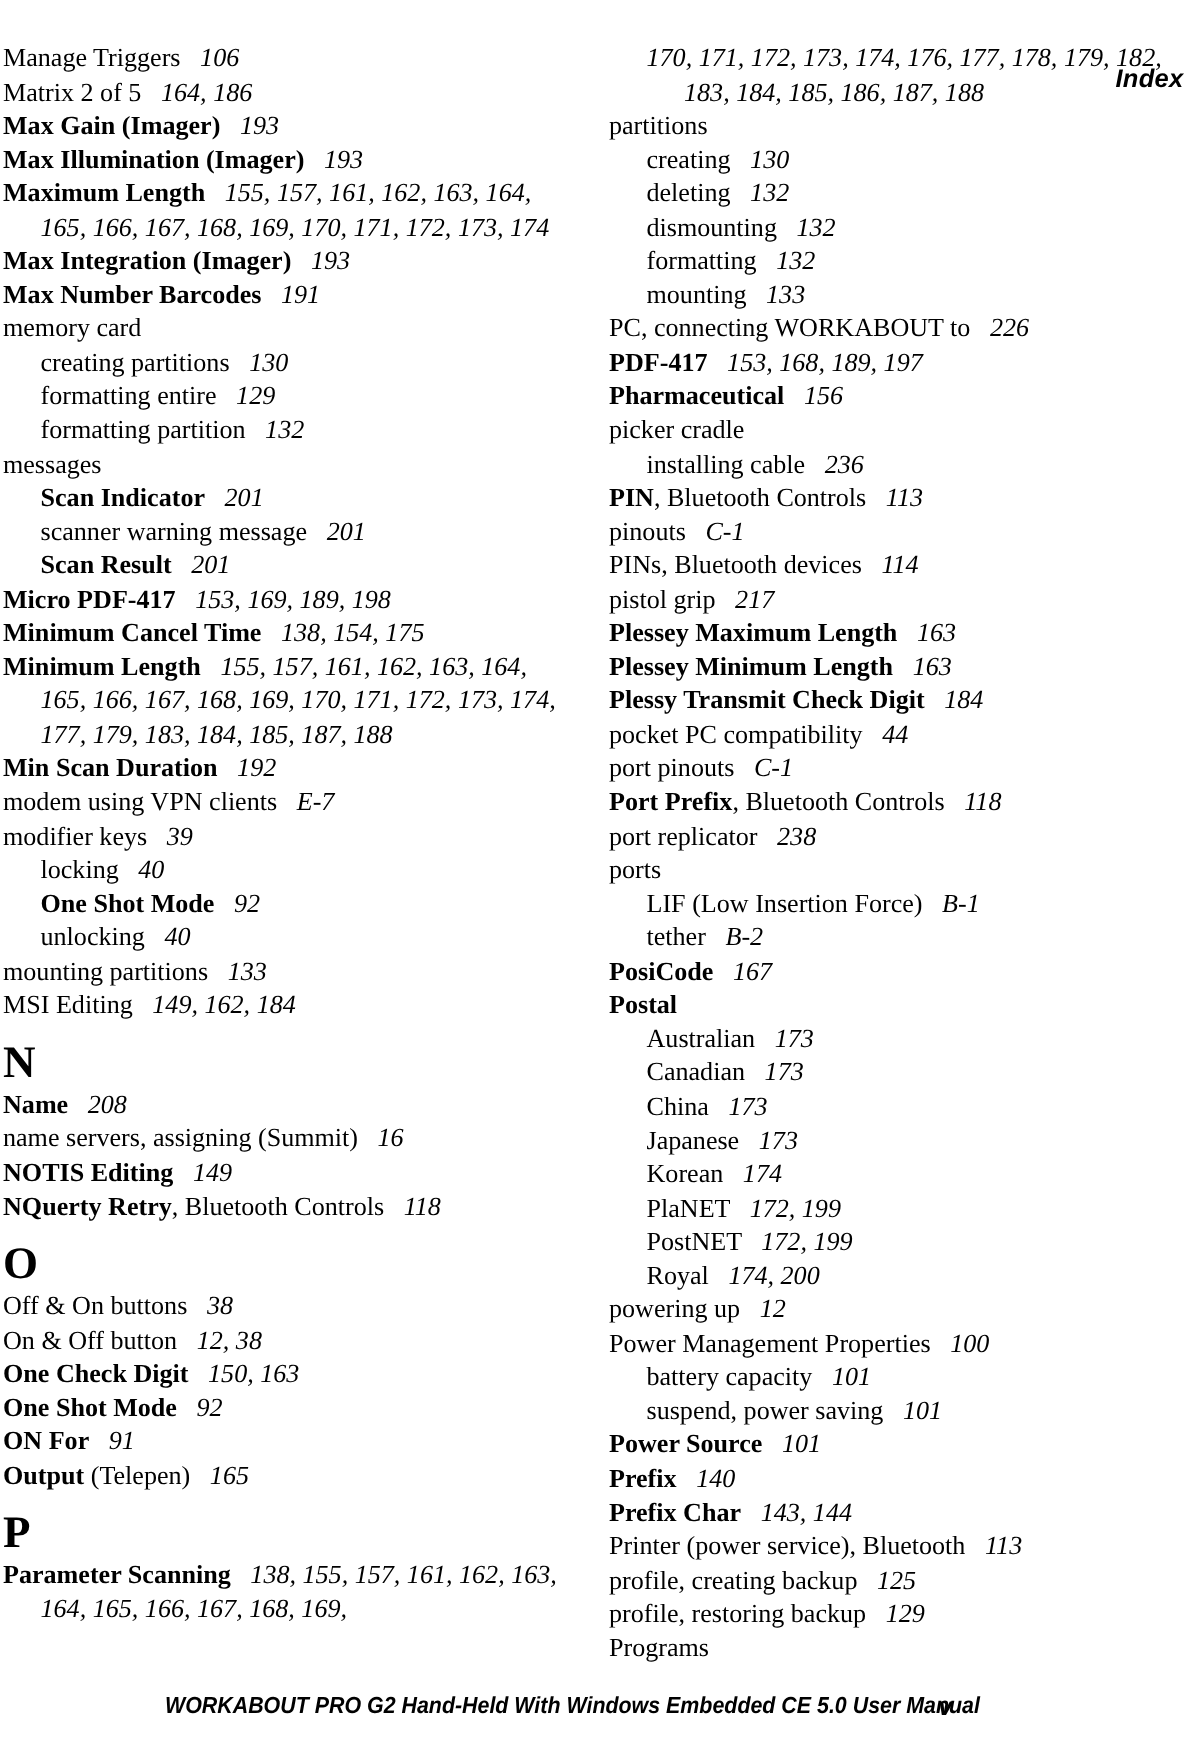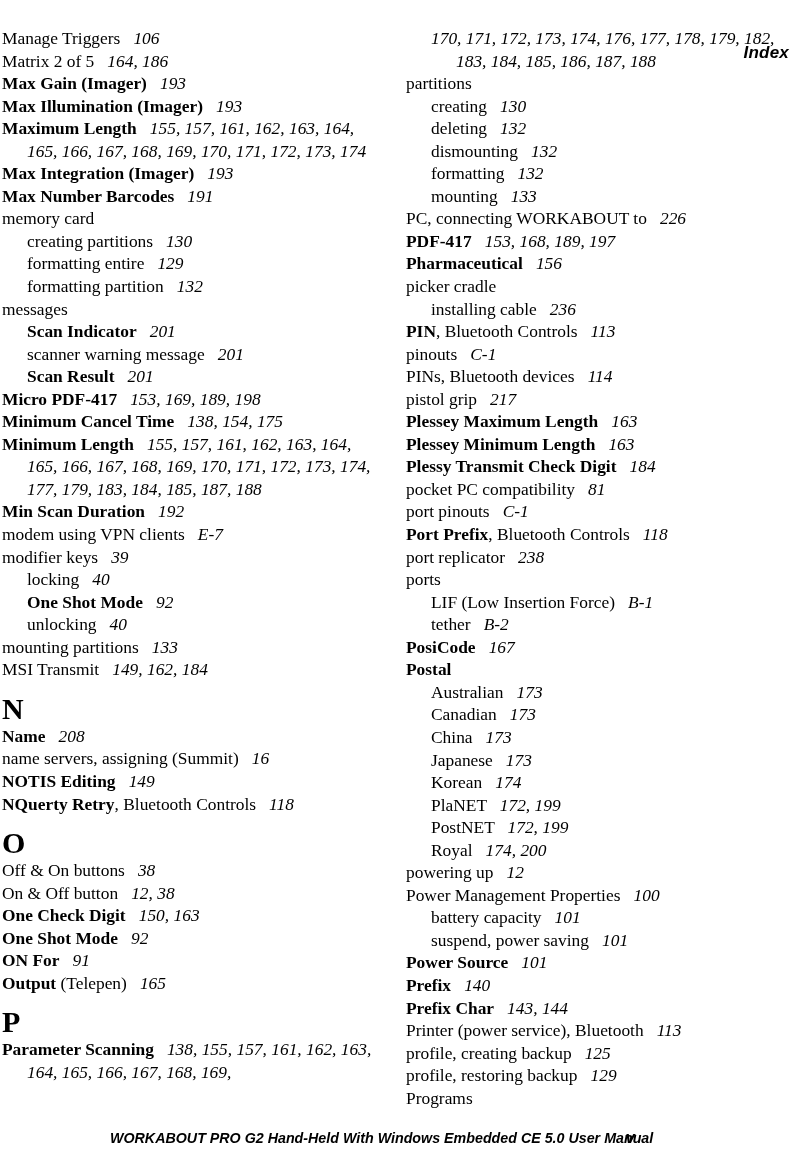--- a/index.html
+++ b/index.html
@@ -134,21 +134,21 @@
       <div class="entry lvl0"><span class="term b">Micro PDF-417</span><span class="gap">   </span><span class="pages">153, 169, 189, 198</span></div>
       <div class="entry lvl0"><span class="term b">Minimum Cancel Time</span><span class="gap">   </span><span class="pages">138, 154, 175</span></div>
       <div class="entry lvl0"><span class="term b">Minimum Length</span><span class="gap">   </span><span class="pages">155, 157, 161, 162, 163, 164, 165, 166, 167, 168, 169, 170, 171, 172, 173, 174, 177, 179, 183, 184, 185, 187, 188</span></div>
       <div class="entry lvl0"><span class="term b">Min Scan Duration</span><span class="gap">   </span><span class="pages">192</span></div>
       <div class="entry lvl0"><span class="term">modem using VPN clients</span><span class="gap">   </span><span class="pages">E-7</span></div>
       <div class="entry lvl0"><span class="term">modifier keys</span><span class="gap">   </span><span class="pages">39</span></div>
       <div class="entry lvl1"><span class="term">locking</span><span class="gap">   </span><span class="pages">40</span></div>
       <div class="entry lvl1"><span class="term b">One Shot Mode</span><span class="gap">   </span><span class="pages">92</span></div>
       <div class="entry lvl1"><span class="term">unlocking</span><span class="gap">   </span><span class="pages">40</span></div>
       <div class="entry lvl0"><span class="term">mounting partitions</span><span class="gap">   </span><span class="pages">133</span></div>
-      <div class="entry lvl0"><span class="term">MSI Transmit</span><span class="gap">   </span><span class="pages">149, 162, 184</span></div>
+      <div class="entry lvl0"><span class="term">MSI Editing</span><span class="gap">   </span><span class="pages">149, 162, 184</span></div>
       <div class="letter-head sp-before">N</div>
       <div class="entry lvl0"><span class="term b">Name</span><span class="gap">   </span><span class="pages">208</span></div>
       <div class="entry lvl0"><span class="term">name servers, assigning (Summit)</span><span class="gap">   </span><span class="pages">16</span></div>
       <div class="entry lvl0"><span class="term b">NOTIS Editing</span><span class="gap">   </span><span class="pages">149</span></div>
       <div class="entry lvl0"><span class="term b">NQuerty Retry</span><span class="term">, Bluetooth Controls</span><span class="gap">   </span><span class="pages">118</span></div>
       <div class="letter-head sp-before">O</div>
       <div class="entry lvl0"><span class="term">Off &amp; On buttons</span><span class="gap">   </span><span class="pages">38</span></div>
       <div class="entry lvl0"><span class="term">On &amp; Off button</span><span class="gap">   </span><span class="pages">12, 38</span></div>
       <div class="entry lvl0"><span class="term b">One Check Digit</span><span class="gap">   </span><span class="pages">150, 163</span></div>
       <div class="entry lvl0"><span class="term b">One Shot Mode</span><span class="gap">   </span><span class="pages">92</span></div>
@@ -170,21 +170,21 @@
       <div class="entry lvl0"><span class="term b">Pharmaceutical</span><span class="gap">   </span><span class="pages">156</span></div>
       <div class="entry lvl0"><span class="term">picker cradle</span></div>
       <div class="entry lvl1"><span class="term">installing cable</span><span class="gap">   </span><span class="pages">236</span></div>
       <div class="entry lvl0"><span class="term b">PIN</span><span class="term">, Bluetooth Controls</span><span class="gap">   </span><span class="pages">113</span></div>
       <div class="entry lvl0"><span class="term">pinouts</span><span class="gap">   </span><span class="pages">C-1</span></div>
       <div class="entry lvl0"><span class="term">PINs, Bluetooth devices</span><span class="gap">   </span><span class="pages">114</span></div>
       <div class="entry lvl0"><span class="term">pistol grip</span><span class="gap">   </span><span class="pages">217</span></div>
       <div class="entry lvl0"><span class="term b">Plessey Maximum Length</span><span class="gap">   </span><span class="pages">163</span></div>
       <div class="entry lvl0"><span class="term b">Plessey Minimum Length</span><span class="gap">   </span><span class="pages">163</span></div>
       <div class="entry lvl0"><span class="term b">Plessy Transmit Check Digit</span><span class="gap">   </span><span class="pages">184</span></div>
-      <div class="entry lvl0"><span class="term">pocket PC compatibility</span><span class="gap">   </span><span class="pages">81</span></div>
+      <div class="entry lvl0"><span class="term">pocket PC compatibility</span><span class="gap">   </span><span class="pages">44</span></div>
       <div class="entry lvl0"><span class="term">port pinouts</span><span class="gap">   </span><span class="pages">C-1</span></div>
       <div class="entry lvl0"><span class="term b">Port Prefix</span><span class="term">, Bluetooth Controls</span><span class="gap">   </span><span class="pages">118</span></div>
       <div class="entry lvl0"><span class="term">port replicator</span><span class="gap">   </span><span class="pages">238</span></div>
       <div class="entry lvl0"><span class="term">ports</span></div>
       <div class="entry lvl1"><span class="term">LIF (Low Insertion Force)</span><span class="gap">   </span><span class="pages">B-1</span></div>
       <div class="entry lvl1"><span class="term">tether</span><span class="gap">   </span><span class="pages">B-2</span></div>
       <div class="entry lvl0"><span class="term b">PosiCode</span><span class="gap">   </span><span class="pages">167</span></div>
       <div class="entry lvl0"><span class="term b">Postal</span></div>
       <div class="entry lvl1"><span class="term">Australian</span><span class="gap">   </span><span class="pages">173</span></div>
       <div class="entry lvl1"><span class="term">Canadian</span><span class="gap">   </span><span class="pages">173</span></div>

